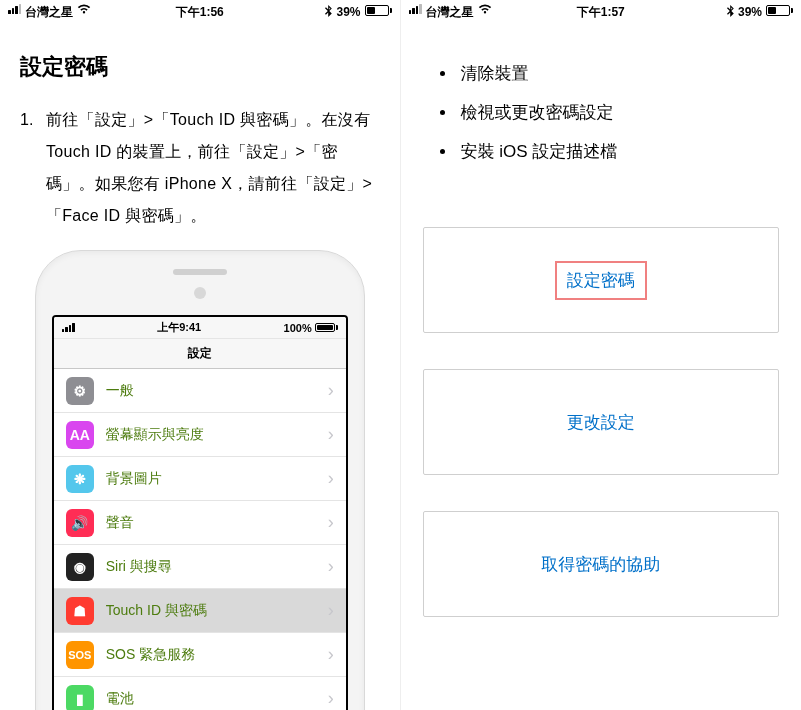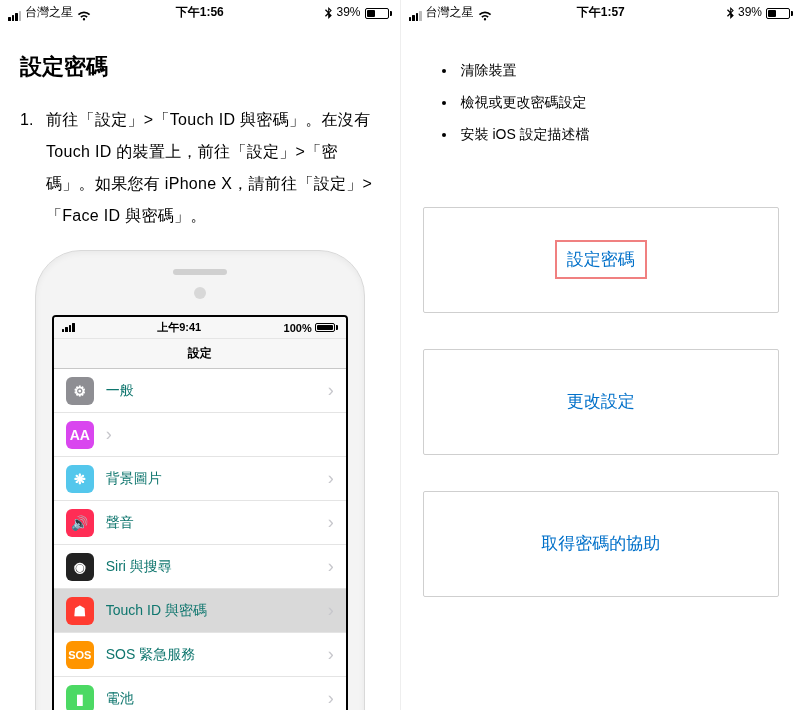--- a/index.html
+++ b/index.html
@@ -17,21 +17,21 @@
   .status-bar {
     height: 24px;
     display: flex;
     align-items: center;
     justify-content: space-between;
     padding: 0 8px;
     font-size: 12px;
     font-weight: 500;
     color: #000;
   }
-  .sb-left, .sb-right { display: flex; align-items: flex-end; gap: 4px; }
+  .sb-left, .sb-right { display: flex; align-items: flex-start; gap: 4px; font-weight: bold; }
   .sb-center { position: absolute; left: 50%; transform: translateX(-50%); font-weight: 600; }
   .signal-bars { display: inline-flex; align-items: flex-end; gap: 1px; }
   .signal-bars span { width: 2.5px; background:#000; border-radius:0.5px; }
   .wifi-icon svg, .bt-icon svg { display:block; }
   .battery { display:inline-flex; align-items:center; gap:1px; }
   .battery-body { width:24px; height:11px; border:1px solid #000; border-radius:2px; position:relative; }
   .battery-fill { position:absolute; left:1px; top:1px; bottom:1px; width:38%; background:#000; border-radius:1px; }
   .battery-tip { width:2px; height:5px; background:#000; border-radius:0 1px 1px 0; }
   
   .page-title { font-size: 22px; font-weight: 700; margin: 28px 0 22px 20px; }
@@ -80,25 +80,25 @@
   .row {
     height:44px; display:flex; align-items:center; padding:0 12px;
     border-bottom:1px solid #e4e4e4; font-size:14px; gap:12px;
   }
   .row.selected { background:#d9d9d9; }
   .row-icon {
     width:28px; height:28px; border-radius:6px; flex:none;
     display:flex; align-items:center; justify-content:center;
     font-size:14px; color:#fff; font-weight:700;
   }
-  .row-label { flex:1; color:#0f766e; }
+  .row-label { flex:1; color:#4d7c0f; }
   .chevron { color:#c7c7cc; font-size:18px; }
   
   .bullets { list-style:disc; padding:0 0 0 56px; margin-top:30px; }
-  .bullets li { font-size:14px; line-height:2.3; padding-left:4px; }
+  .bullets li { font-size:17px; line-height:2.3; padding-left:4px; }
   .buttons { padding: 56px 22px 0 22px; display:flex; flex-direction:column; gap:36px; }
   .action-btn {
     height:106px; border:1px solid #cfcfcf; border-radius:2px;
     display:flex; align-items:center; justify-content:center;
     font-size:17px; color:#0070c9; background:#fff;
   }
   .action-btn.highlight span {
     border:2px solid #f08080; padding:6px 10px;
   }
 </style>
@@ -168,20 +168,21 @@
         </div>
         <div class="screen-nav">設定</div>
         <div class="settings-list" id="settings-list">
             <div class="row">
               <div class="row-icon" style="background:#8e8e93;font-size:14px">⚙</div>
               <div class="row-label">一般</div>
               <div class="chevron">›</div>
             </div>
             <div class="row">
               <div class="row-icon" style="background:#d946ef;font-size:14px">AA</div>
+              <div class="row-label">螢幕顯示與亮度</div>
               <div class="chevron">›</div>
             </div>
             <div class="row">
               <div class="row-icon" style="background:#54c7ec;font-size:14px">❋</div>
               <div class="row-label">背景圖片</div>
               <div class="chevron">›</div>
             </div>
             <div class="row">
               <div class="row-icon" style="background:#ff2d55;font-size:14px">🔊</div>
               <div class="row-label">聲音</div>

